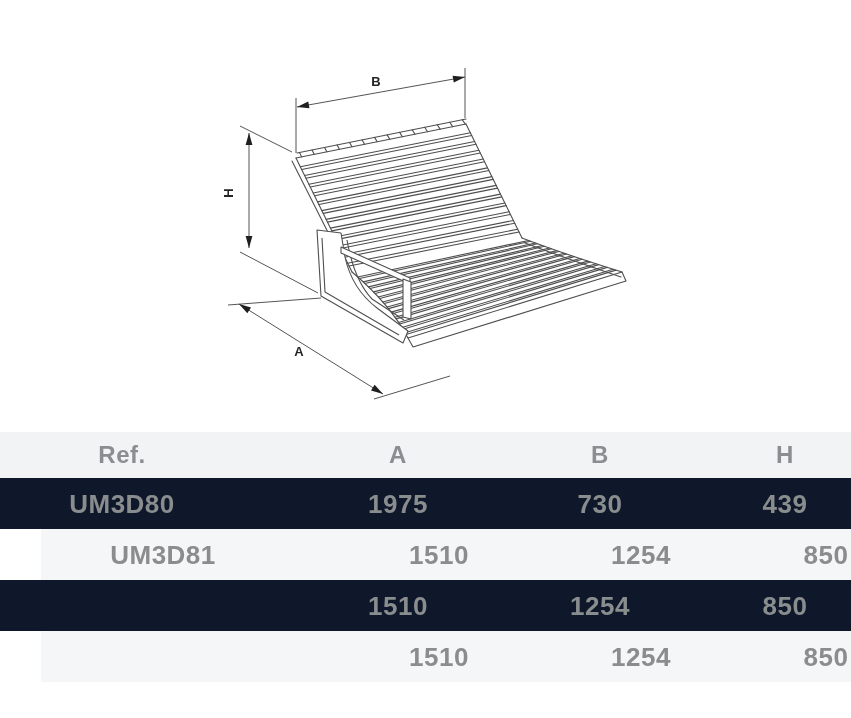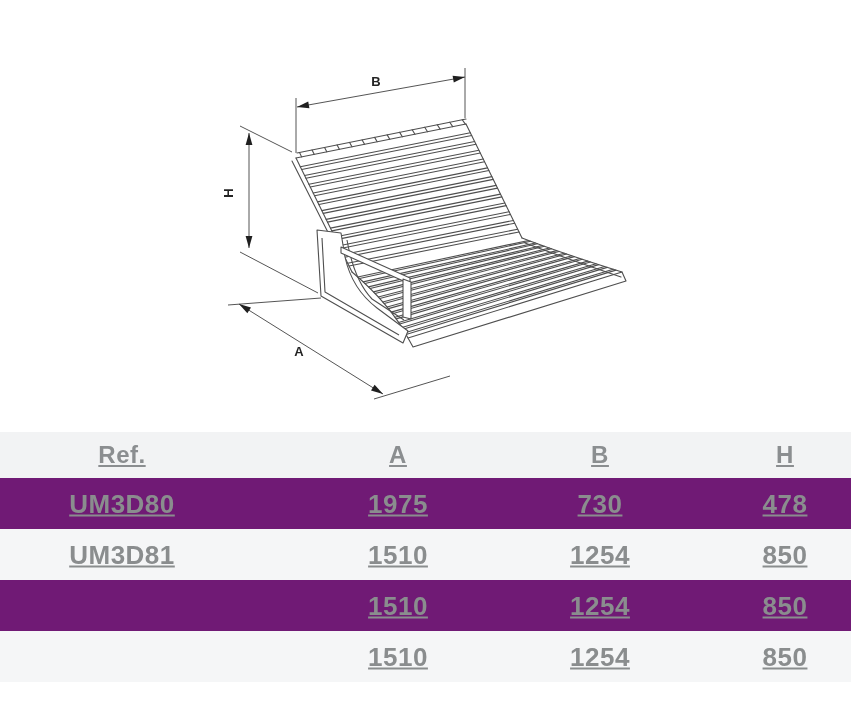--- a/index.html
+++ b/index.html
@@ -13,30 +13,29 @@
   .diagram{position:absolute;top:0;left:0;}
   .dim-label{
     font-family:"Liberation Sans", sans-serif;
     font-size:13px;font-weight:bold;fill:#242424;
   }
   .spec-table{
     position:absolute;top:432px;left:0;width:851px;
   }
   .trow{position:relative;height:51px;}
   .thead{height:46px;background:#f2f3f4;}
-  .r-gray{background:#f5f6f7;}
-  .r-white{background:#701a75;padding-left:11px;}
+  .r-gray{background:#f5f6f7;margin-left:41px;}
+  .r-white{background:#0f172a;padding-left:11px;}
   .cell{
     position:absolute;top:50%;transform:translate(-50%,-50%);
     white-space:nowrap;
     font-weight:bold;
     font-size:26px;
     color:#8a8d8e;
     letter-spacing:0.5px;
-    text-decoration:underline;
   }
   .th{font-size:24px;color:#8b8e90;}
   .c1{left:122px;}
   .c2{left:398px;}
   .c3{left:600px;}
   .c4{left:785px;}
 </style>
 </head>
 <body>
 
@@ -154,21 +153,21 @@
     <div class="trow thead">
       <div class="cell th c1">Ref.</div>
       <div class="cell th c2">A</div>
       <div class="cell th c3">B</div>
       <div class="cell th c4">H</div>
     </div>
     <div class="trow r-white">
       <div class="cell c1">UM3D80</div>
       <div class="cell c2">1975</div>
       <div class="cell c3">730</div>
-      <div class="cell c4">478</div>
+      <div class="cell c4">439</div>
     </div>
     <div class="trow r-gray">
       <div class="cell c1">UM3D81</div>
       <div class="cell c2">1510</div>
       <div class="cell c3">1254</div>
       <div class="cell c4">850</div>
     </div>
     <div class="trow r-white">
       <div class="cell c2">1510</div>
       <div class="cell c3">1254</div>

